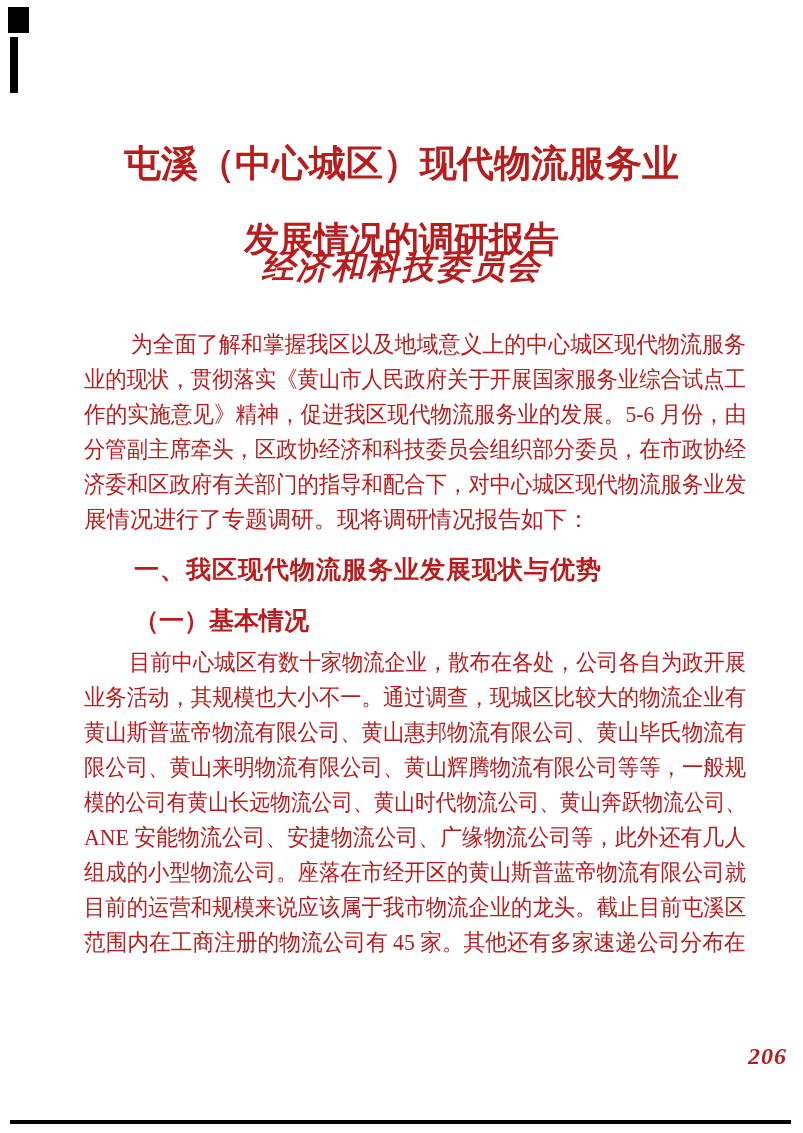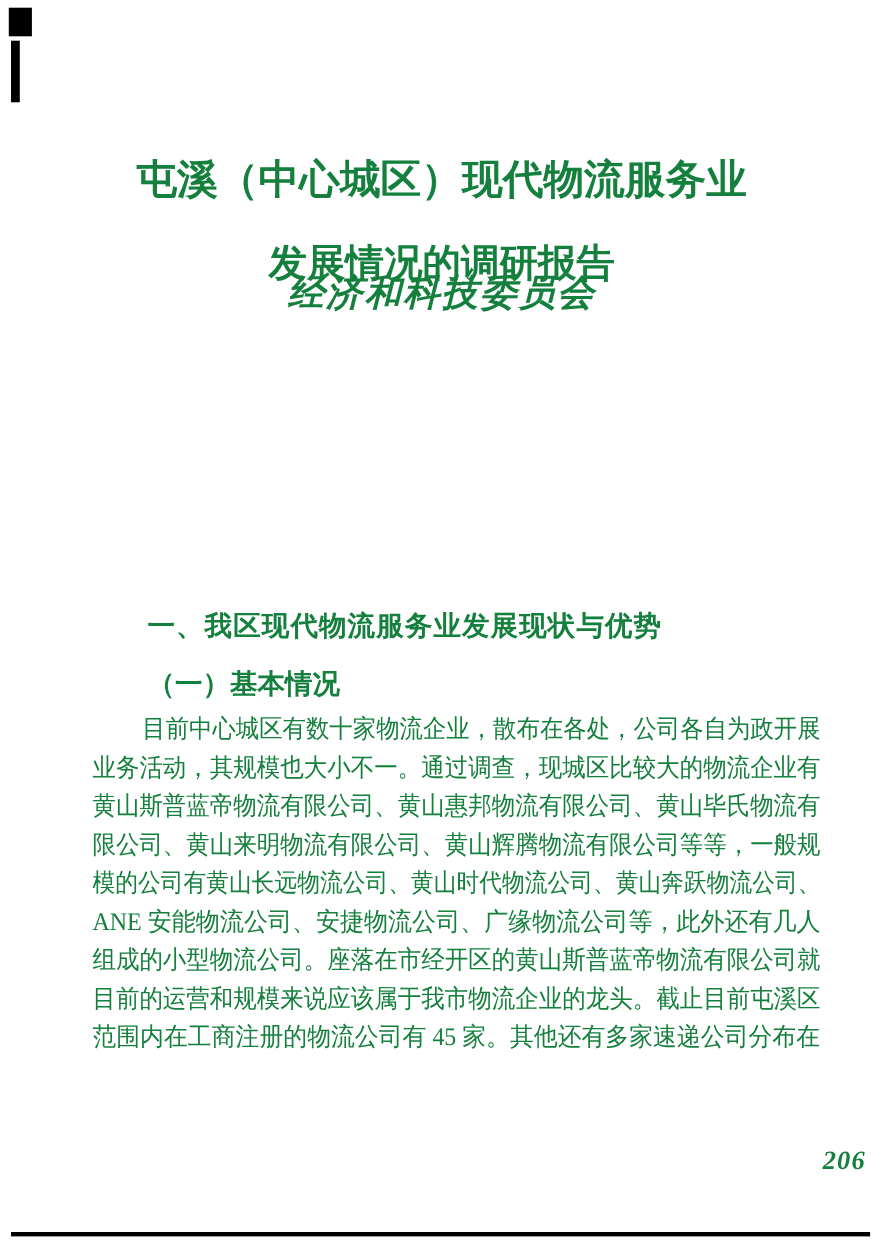--- a/index.html
+++ b/index.html
@@ -1,21 +1,21 @@
 <!DOCTYPE html>
 <html lang="zh"><head>
 <meta charset="utf-8">
 <title>Scanned Report Page</title>
 <style>
   html,body{margin:0;padding:0;background:#ffffff;}
   .page{
     position:relative;
     width:803px;height:1133px;
     background:#ffffff;
-    color:#15803d;
+    color:#b91c1c;
     overflow:hidden;
     font-family:"Liberation Serif","DejaVu Serif",serif;
   }
   
   .artifact{position:absolute;background:#000;}
   .art-square{left:8px;top:7px;width:21px;height:26px;}
   .art-bar{left:10px;top:37px;width:8px;height:56px;}
   .art-bottomline{left:10px;top:1120px;width:781px;height:4px;}
 
   .title-line{
@@ -42,41 +42,49 @@
     white-space:nowrap;transform-origin:0 50%;
   }
   .ind{text-indent:49px;}
   .heading{
     position:absolute;left:134px;
     font-weight:bold;font-size:25px;line-height:32px;
     font-family:"Liberation Sans","DejaVu Sans",sans-serif;
     white-space:nowrap;
   }
   .h-sec{top:553px;letter-spacing:1px;text-align:right;}
-  .h-sub{top:607px;font-family:Liberation Serif, serif;text-align:right;}
+  .h-sub{top:607px;font-family:Liberation Mono, monospace;text-align:right;}
   .pageno{
     position:absolute;top:1042px;right:16px;
     font-size:24px;line-height:28px;
     font-weight:bold;font-style:italic;
     letter-spacing:1px;
   }
 </style>
 </head>
 <body>
 
 <div class="page">
 
   <div class="artifact art-square"></div>
   <div class="artifact art-bar"></div>
   <div class="artifact art-bottomline"></div>
 
   <div class="title-line title-1 fitc">屯溪（中心城区）现代物流服务业</div>
   <div class="title-line title-2 fitc">发展情况的调研报告</div>
   <div class="byline fitc">经济和科技委员会</div>
 
+  <div class="para p1">
+    <div class="ln ind just" style="transform: scaleX(0.955267);">为全面了解和掌握我区以及地域意义上的中心城区现代物流服务</div>
+    <div class="ln just" style="transform: scaleX(0.928471);">业的现状，贯彻落实《黄山市人民政府关于开展国家服务业综合试点工</div>
+    <div class="ln just" style="transform: scaleX(0.941679);">作的实施意见》精神，促进我区现代物流服务业的发展。5-6 月份，由</div>
+    <div class="ln just" style="transform: scaleX(0.928471);">分管副主席牵头，区政协经济和科技委员会组织部分委员，在市政协经</div>
+    <div class="ln just" style="transform: scaleX(0.928471);">济委和区政府有关部门的指导和配合下，对中心城区现代物流服务业发</div>
+    <div class="ln">展情况进行了专题调研。现将调研情况报告如下：</div>
+  </div>
 
   <div class="heading h-sec">一、我区现代物流服务业发展现状与优势</div>
   <div class="heading h-sub">（一）基本情况</div>
 
   <div class="para p2">
     <div class="ln ind just" style="transform: scaleX(0.924581);">目前中心城区有数十家物流企业，散布在各处，公司各自为政开展</div>
     <div class="ln just" style="transform: scaleX(0.928471);">业务活动，其规模也大小不一。通过调查，现城区比较大的物流企业有</div>
     <div class="ln just" style="transform: scaleX(0.928471);">黄山斯普蓝帝物流有限公司、黄山惠邦物流有限公司、黄山毕氏物流有</div>
     <div class="ln just" style="transform: scaleX(0.928471);">限公司、黄山来明物流有限公司、黄山辉腾物流有限公司等等，一般规</div>
     <div class="ln just" style="transform: scaleX(0.899457);">模的公司有黄山长远物流公司、黄山时代物流公司、黄山奔跃物流公司、</div>

